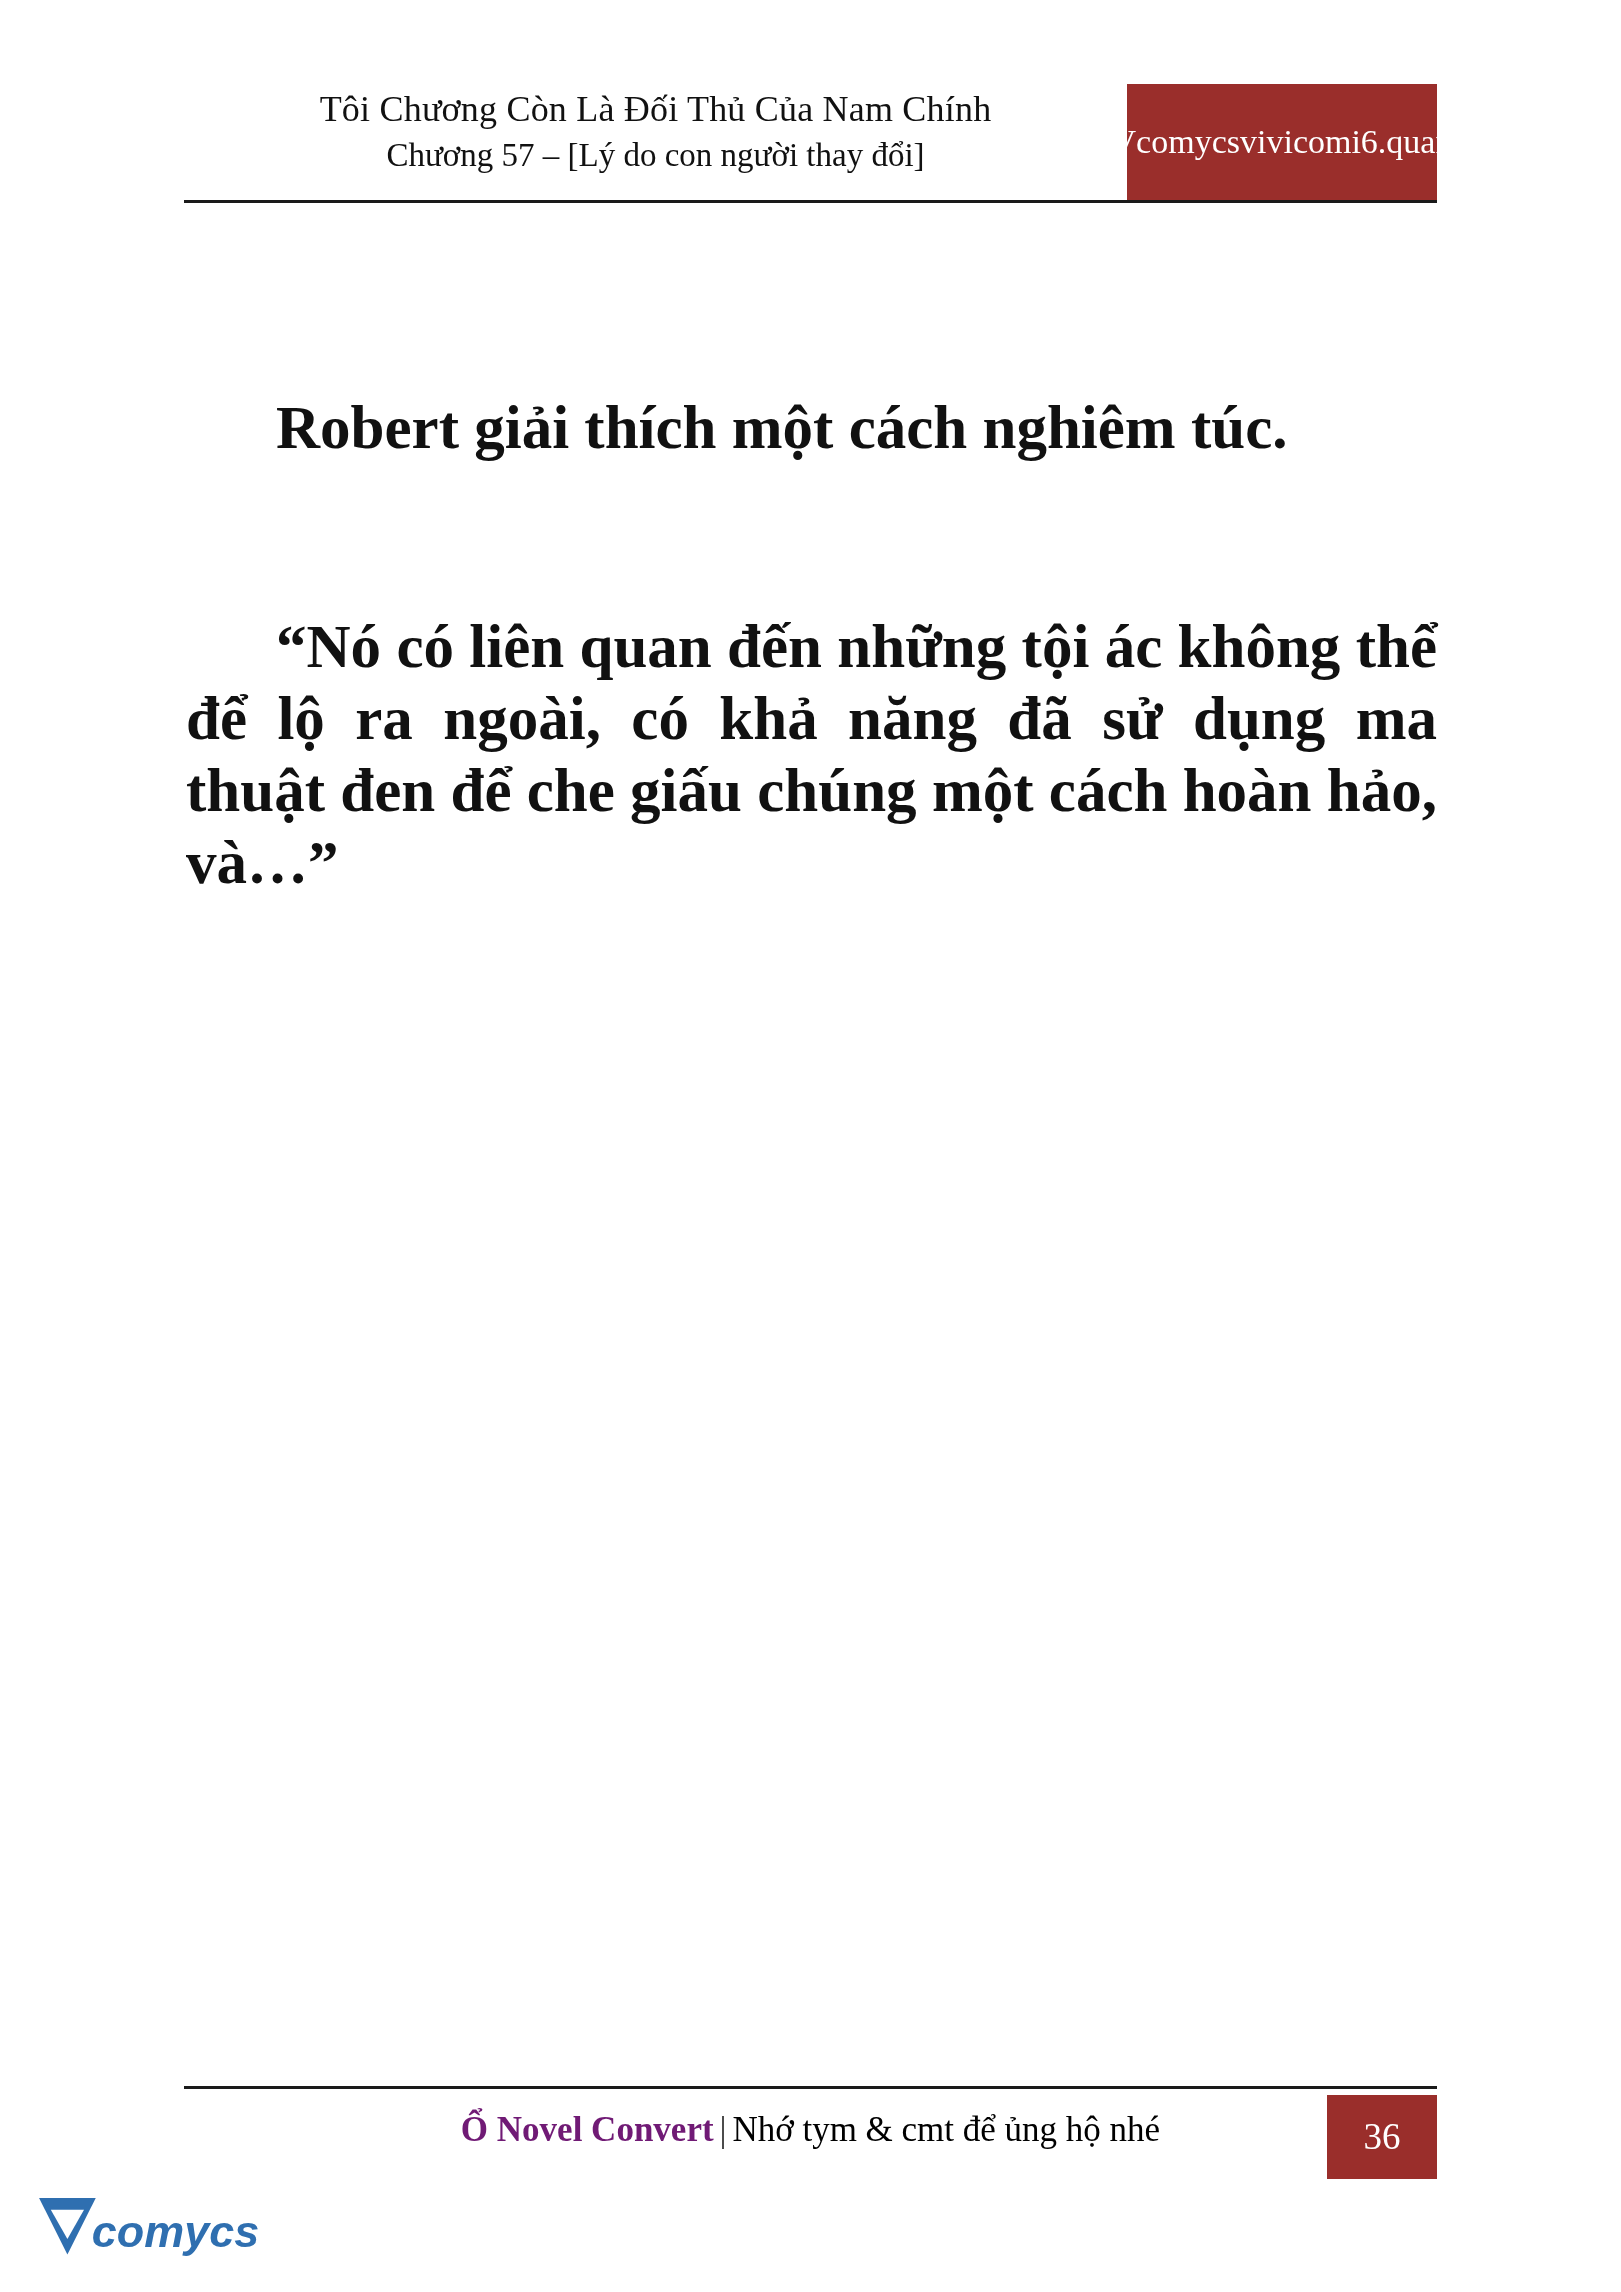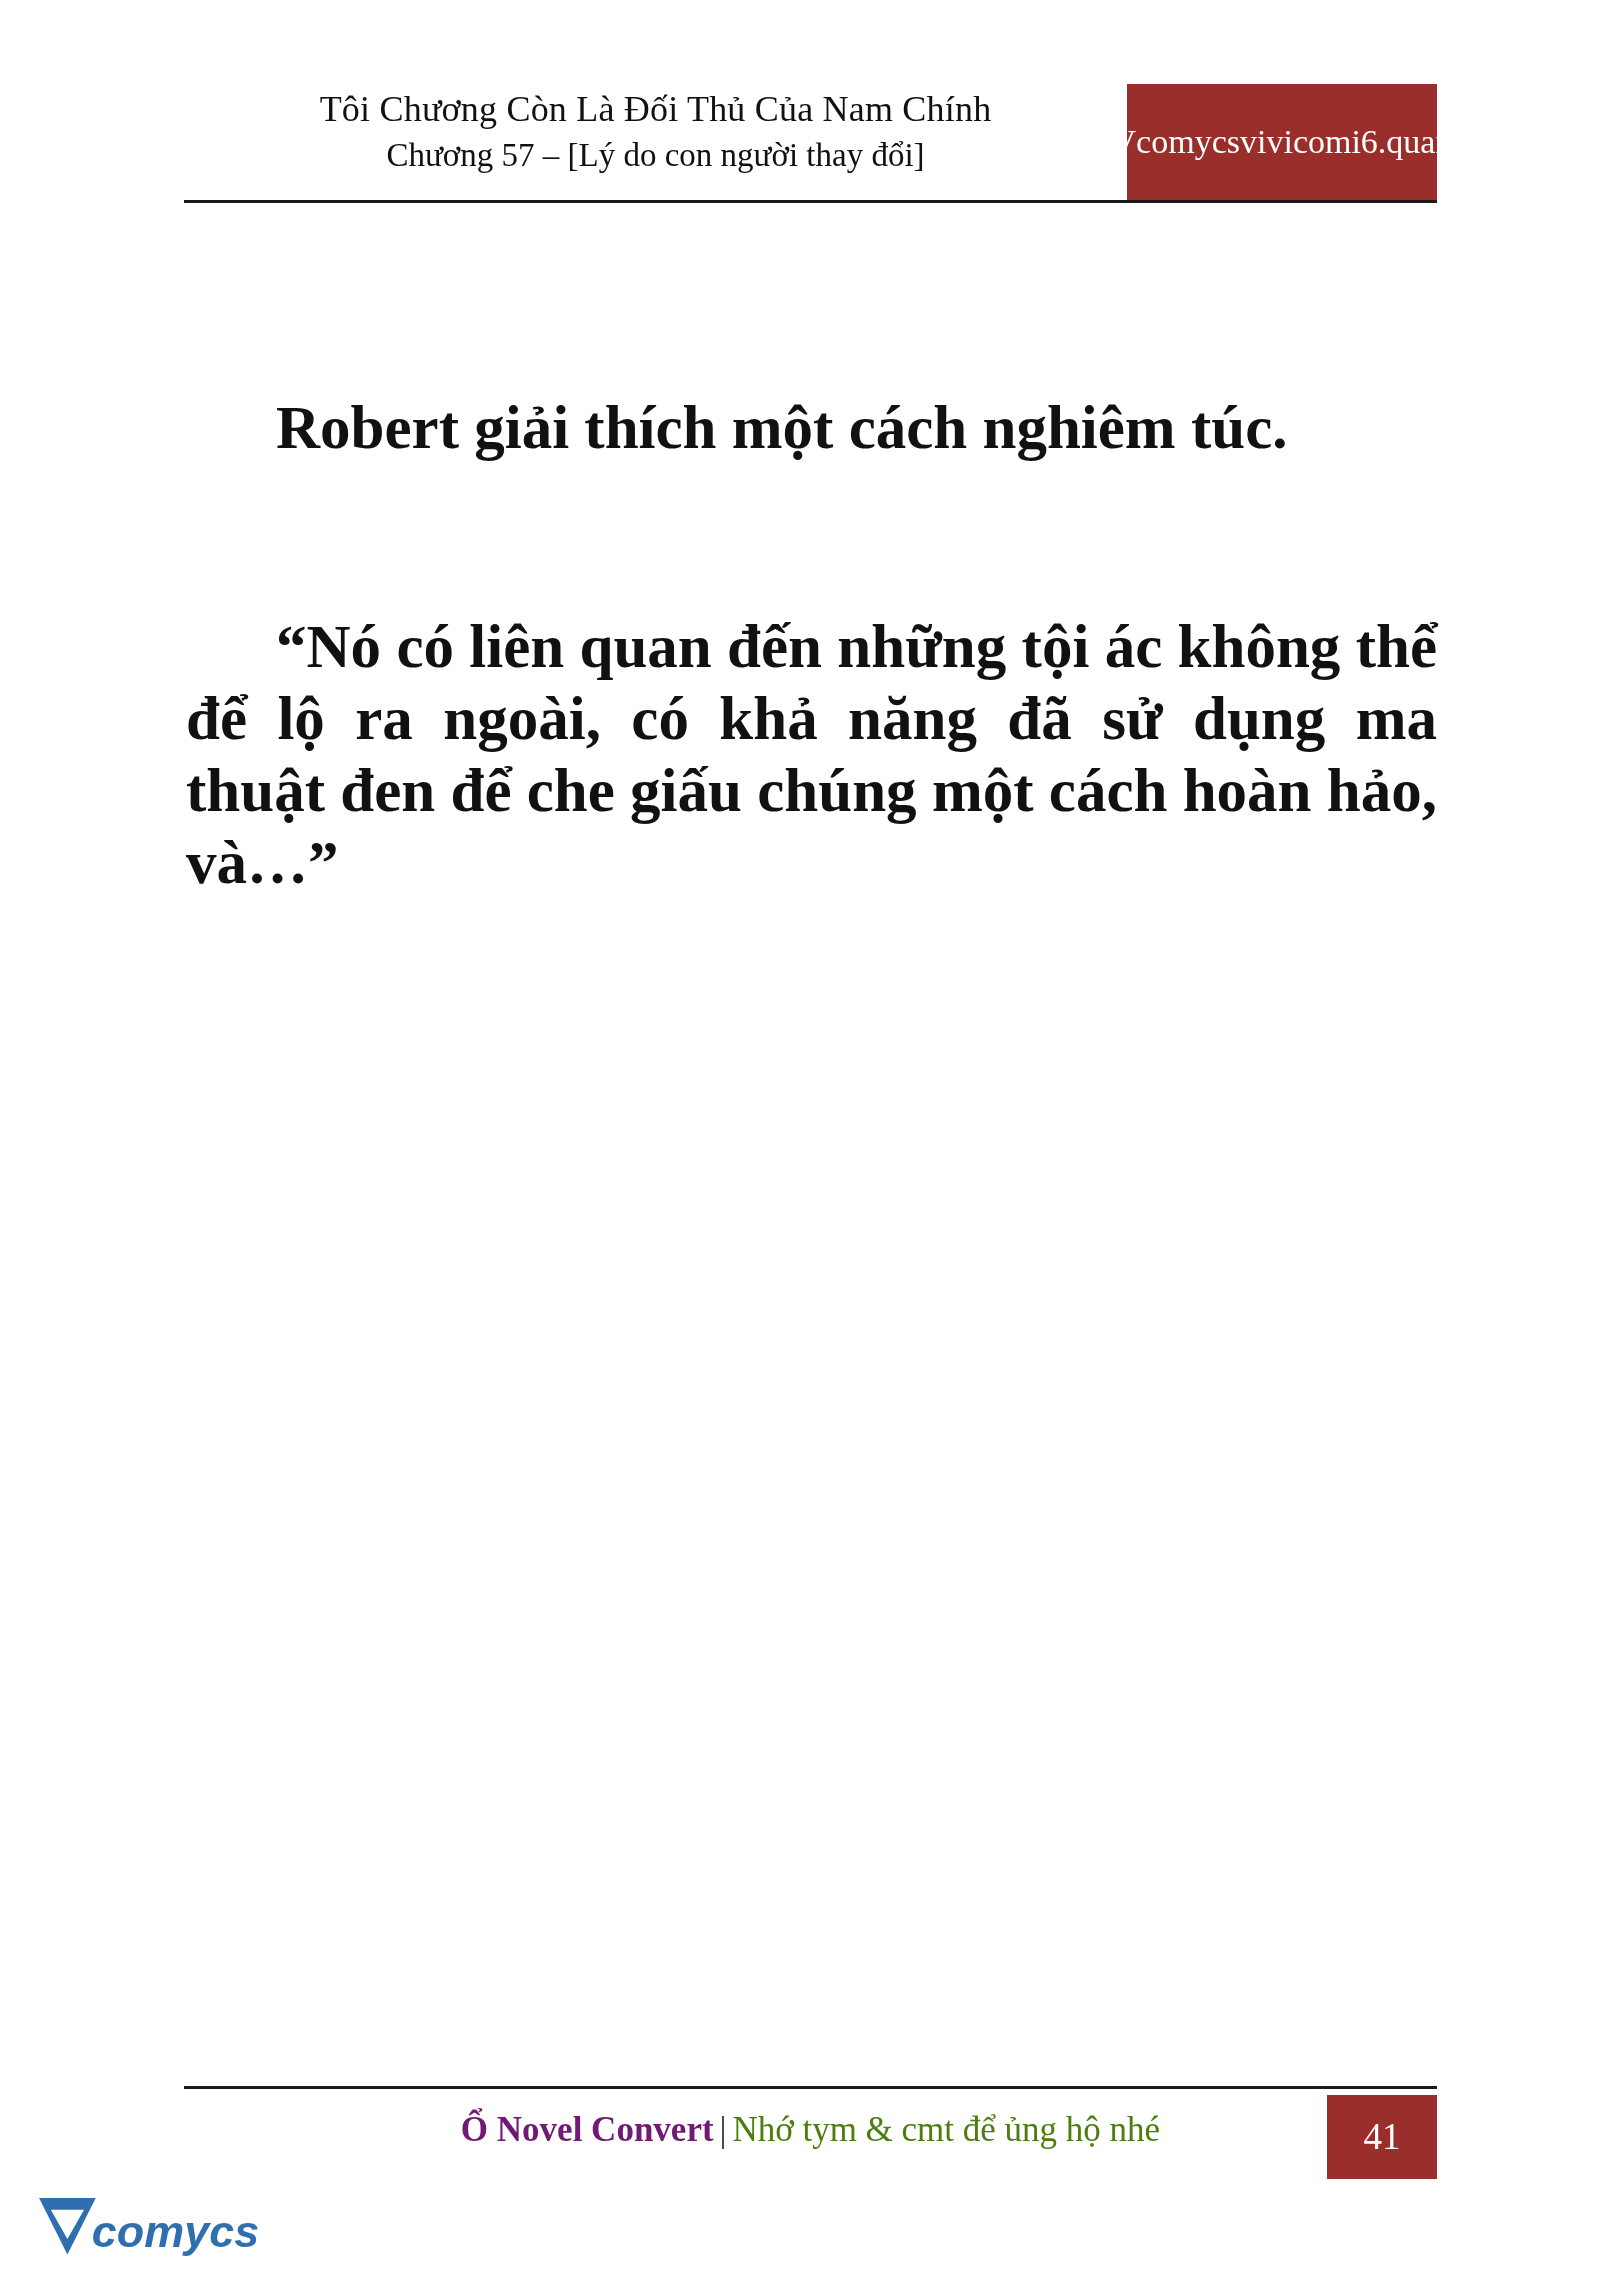--- a/index.html
+++ b/index.html
@@ -126,21 +126,21 @@
   }
   .footer-brand {
     color: #701a75;
     font-weight: bold;
   }
   .footer-sep {
     color: #333333;
     padding: 0 5.9px;
   }
   .footer-note {
-    color: #4d7c0f;
+    color: #000000;
   }
   .page-box {
     position: absolute;
     right: 0;
     top: -7.8px;
     width: 110px;
     height: 84px;
     background: #9a2e2b;
     color: #ffffff;
     display: flex;
@@ -180,21 +180,21 @@
   <p class="para no-justify gap-big">Robert giải thích một cách nghiêm túc.</p>
   <p class="para gap-big">“Nó có liên quan đến những tội ác không thể để lộ ra ngoài, có khả năng đã sử dụng ma thuật đen để che giấu chúng một cách hoàn hảo, và…”</p>
 </div>
 
 <div class="footer">
   <div class="footer-rule"></div>
   <div class="footer-row">
     <div class="footer-center">
       <span class="footer-brand">Ổ Novel Convert</span><span class="footer-sep">|</span><span class="footer-note">Nhớ tym &amp; cmt để ủng hộ nhé</span>
     </div>
-    <div class="page-box">41</div>
+    <div class="page-box">36</div>
   </div>
 </div>
 
 <div class="watermark">
   <svg width="225" height="84" viewBox="0 0 230 86" xmlns="http://www.w3.org/2000/svg">
     <polygon points="4,4 62,4 33,62" fill="#2f6fb0"></polygon>
     <polygon points="16,16 50,16 33,46" fill="#ffffff"></polygon>
     <text x="58" y="54" font-family="Liberation Sans, sans-serif" font-size="46" font-style="italic" font-weight="bold" fill="#2f6fb0">comycs</text>
   </svg>
 </div>

